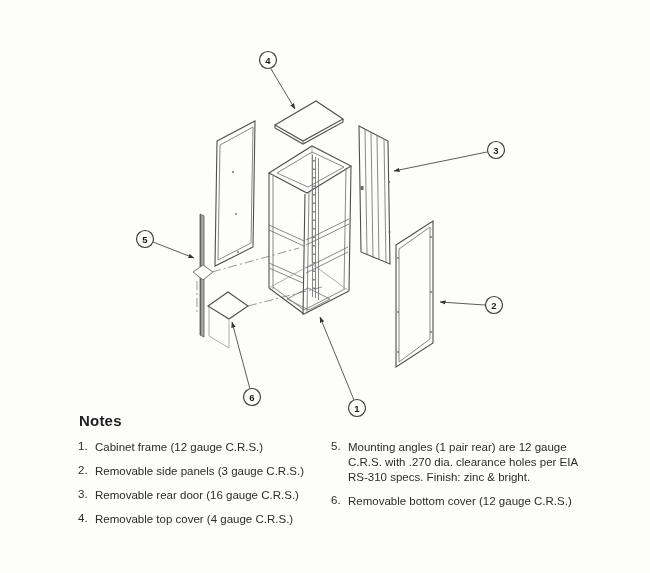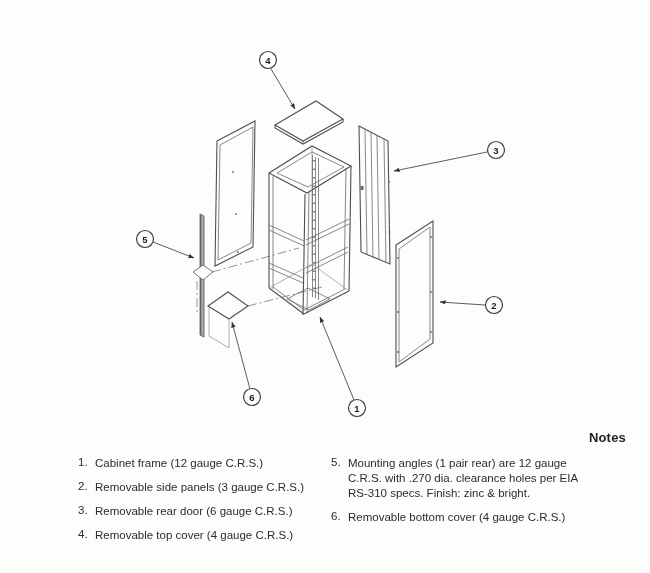--- a/index.html
+++ b/index.html
@@ -12,21 +12,21 @@
   .part{fill:#fdfdfc;stroke:#4f4f4f;stroke-width:1.1;}
   .edge{stroke:#4f4f4f;stroke-width:1.1;fill:none;}
   .edge-thin{stroke:#6b6b6b;stroke-width:0.8;fill:none;}
   .edge-light{stroke:#9a9a9a;stroke-width:0.8;fill:none;}
   .dashdot{stroke:#8a8a8a;stroke-width:0.9;fill:none;stroke-dasharray:9 3 2 3;}
   .leader{stroke:#4a4a4a;stroke-width:0.9;fill:none;}
   .callout-circle{fill:#fdfdfc;stroke:#3d3d3d;stroke-width:1.2;}
   .callout-num{font:bold 9.5px "Liberation Sans",sans-serif;fill:#1d1d1d;text-anchor:middle;}
   .hole{fill:#6a6a6a;}
   .notes{position:absolute;left:78px;top:412px;width:548px;}
-  .notes h2{margin:18px 0 11px 1px;font-size:13px;font-weight:bold;color:#1f1f1f;letter-spacing:.2px;text-align:right;}
+  .notes h2{margin:0 0 11px 1px;font-size:15px;font-weight:bold;color:#1f1f1f;letter-spacing:.2px;}
   .notes-cols{display:flex;}
   .notes-col{list-style:none;margin:0;padding:0;}
   .notes-col.left{width:253px;}
   .notes-col.right{width:250px;}
   .note-item{display:flex;font-size:11.5px;color:#2c2c2c;margin-bottom:9px;}
   .note-item .num{flex:none;width:17px;}
   .note-item .txt{flex:1;line-height:1.3;}
 </style>
 </head>
 <body>
@@ -179,33 +179,33 @@
         <li class="note-item">
           <span class="num">1.</span>
           <span class="txt">Cabinet frame (12 gauge C.R.S.)</span>
         </li>
         <li class="note-item">
           <span class="num">2.</span>
           <span class="txt">Removable side panels (3 gauge C.R.S.)</span>
         </li>
         <li class="note-item">
           <span class="num">3.</span>
-          <span class="txt">Removable rear door (6 gauge C.R.S.)</span>
+          <span class="txt">Removable rear door (16 gauge C.R.S.)</span>
         </li>
         <li class="note-item">
           <span class="num">4.</span>
           <span class="txt">Removable top cover (4 gauge C.R.S.)</span>
         </li>
       </ul>
       <ul class="notes-col right">
         <li class="note-item">
           <span class="num">5.</span>
           <span class="txt">Mounting angles (1 pair rear) are 12 gauge C.R.S. with .270 dia. clearance holes per EIA RS-310 specs. Finish: zinc &amp; bright.</span>
         </li>
         <li class="note-item">
           <span class="num">6.</span>
-          <span class="txt">Removable bottom cover (4 gauge C.R.S.)</span>
+          <span class="txt">Removable bottom cover (12 gauge C.R.S.)</span>
         </li>
       </ul>
     </div>
   </div>
 
 </div>
 
 </body></html>

